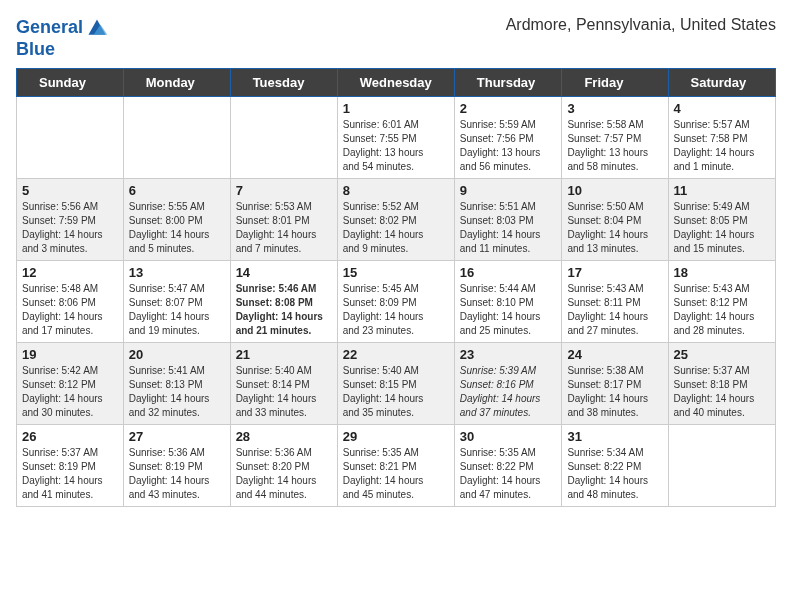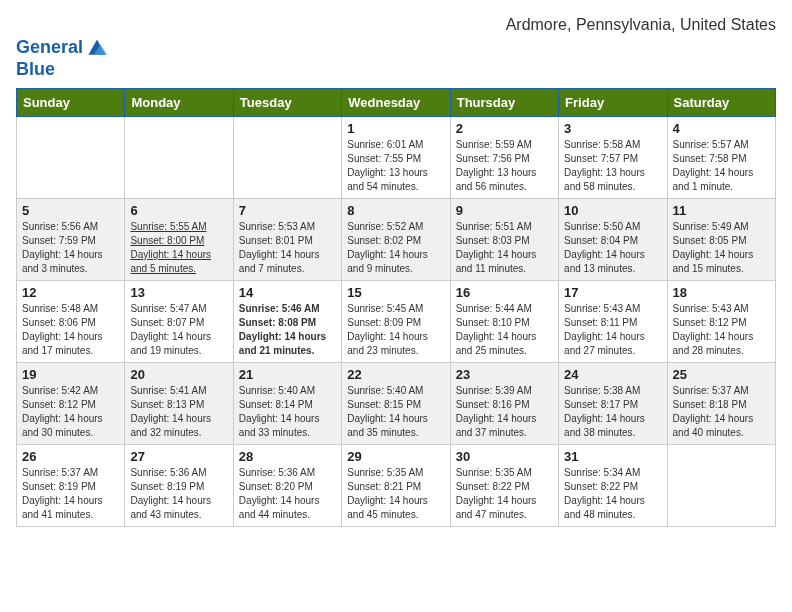--- a/index.html
+++ b/index.html
@@ -13,21 +13,20 @@
     .header {
       display: flex;
       justify-content: space-between;
       align-items: flex-start;
       margin-bottom: 8px;
     }
     .logo {
       display: flex;
       align-items: center;
       gap: 0;
-      margin-top: 20px;
     }
     .logo-text {
       font-size: 18px;
       font-weight: bold;
       color: #333;
       line-height: 1.1;
     }
     .logo-text span {
       color: #1a5fa8;
     }
@@ -48,24 +47,24 @@
     .location {
       font-size: 16px;
       color: #333;
     }
     .calendar {
       width: 100%;
       border-collapse: collapse;
       font-size: 10.5px;
     }
     .calendar thead tr th {
-      background-color: #4d7c0f;
+      background-color: #404040;
       color: #fff;
       text-align: left;
-      padding: 6px 6px;
+      padding: 6px 22px;
       font-size: 13px;
       font-weight: bold;
       border: 1px solid #1a5fa8;
     }
     .calendar tbody tr td {
       vertical-align: top;
       border: 1px solid #ccc;
       padding: 4px 5px;
       width: 108px;
       min-height: 70px;
@@ -163,21 +162,21 @@
       <tr class="row-shaded">
         <td>
           <div class="cell-day">5</div>
           <div class="cell-info" style="white-space: pre-line;">Sunrise: 5:56 AM
 Sunset: 7:59 PM
 Daylight: 14 hours
 and 3 minutes.</div>
         </td>
         <td>
           <div class="cell-day">6</div>
-          <div class="cell-info" style="white-space: pre-line; text-decoration: underline;">Sunrise: 5:55 AM
+          <div class="cell-info" style="white-space: pre-line;">Sunrise: 5:55 AM
 Sunset: 8:00 PM
 Daylight: 14 hours
 and 5 minutes.</div>
         </td>
         <td>
           <div class="cell-day">7</div>
           <div class="cell-info" style="white-space: pre-line;">Sunrise: 5:53 AM
 Sunset: 8:01 PM
 Daylight: 14 hours
 and 7 minutes.</div>
@@ -286,21 +285,21 @@
         </td>
         <td>
           <div class="cell-day">22</div>
           <div class="cell-info" style="white-space: pre-line;">Sunrise: 5:40 AM
 Sunset: 8:15 PM
 Daylight: 14 hours
 and 35 minutes.</div>
         </td>
         <td>
           <div class="cell-day">23</div>
-          <div class="cell-info" style="white-space: pre-line;">Sunrise: 5:39 AM
+          <div class="cell-info" style="white-space: pre-line; font-style: italic;">Sunrise: 5:39 AM
 Sunset: 8:16 PM
 Daylight: 14 hours
 and 37 minutes.</div>
         </td>
         <td>
           <div class="cell-day">24</div>
           <div class="cell-info" style="white-space: pre-line;">Sunrise: 5:38 AM
 Sunset: 8:17 PM
 Daylight: 14 hours
 and 38 minutes.</div>

